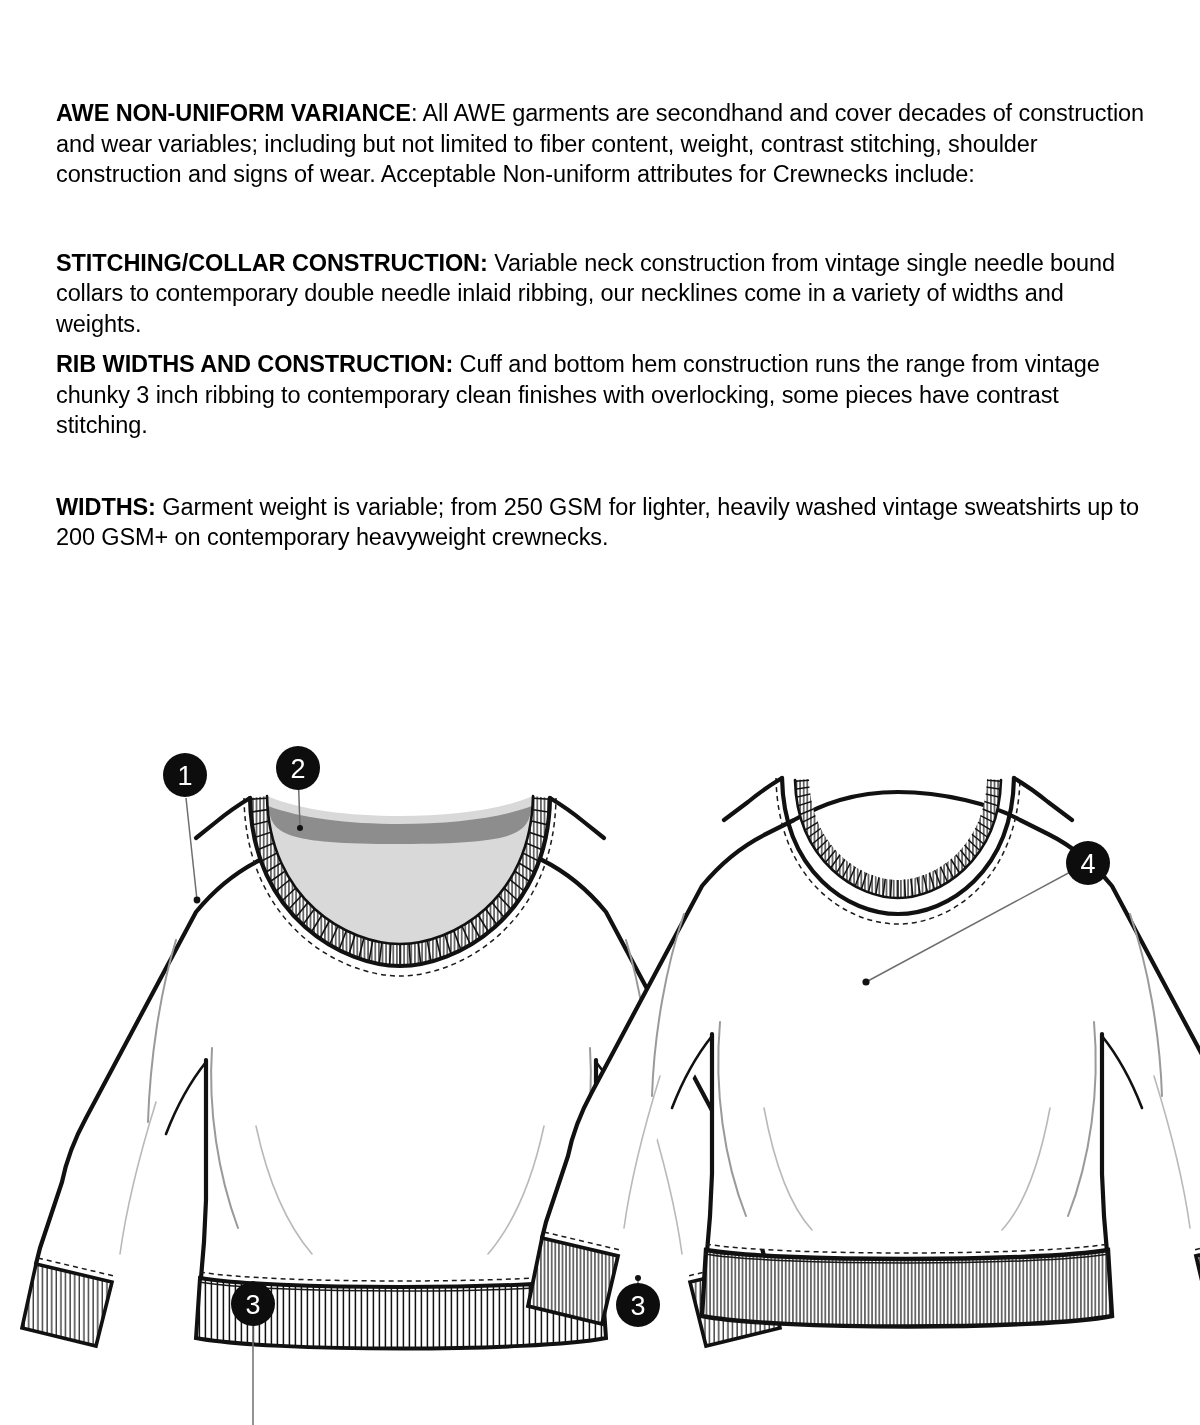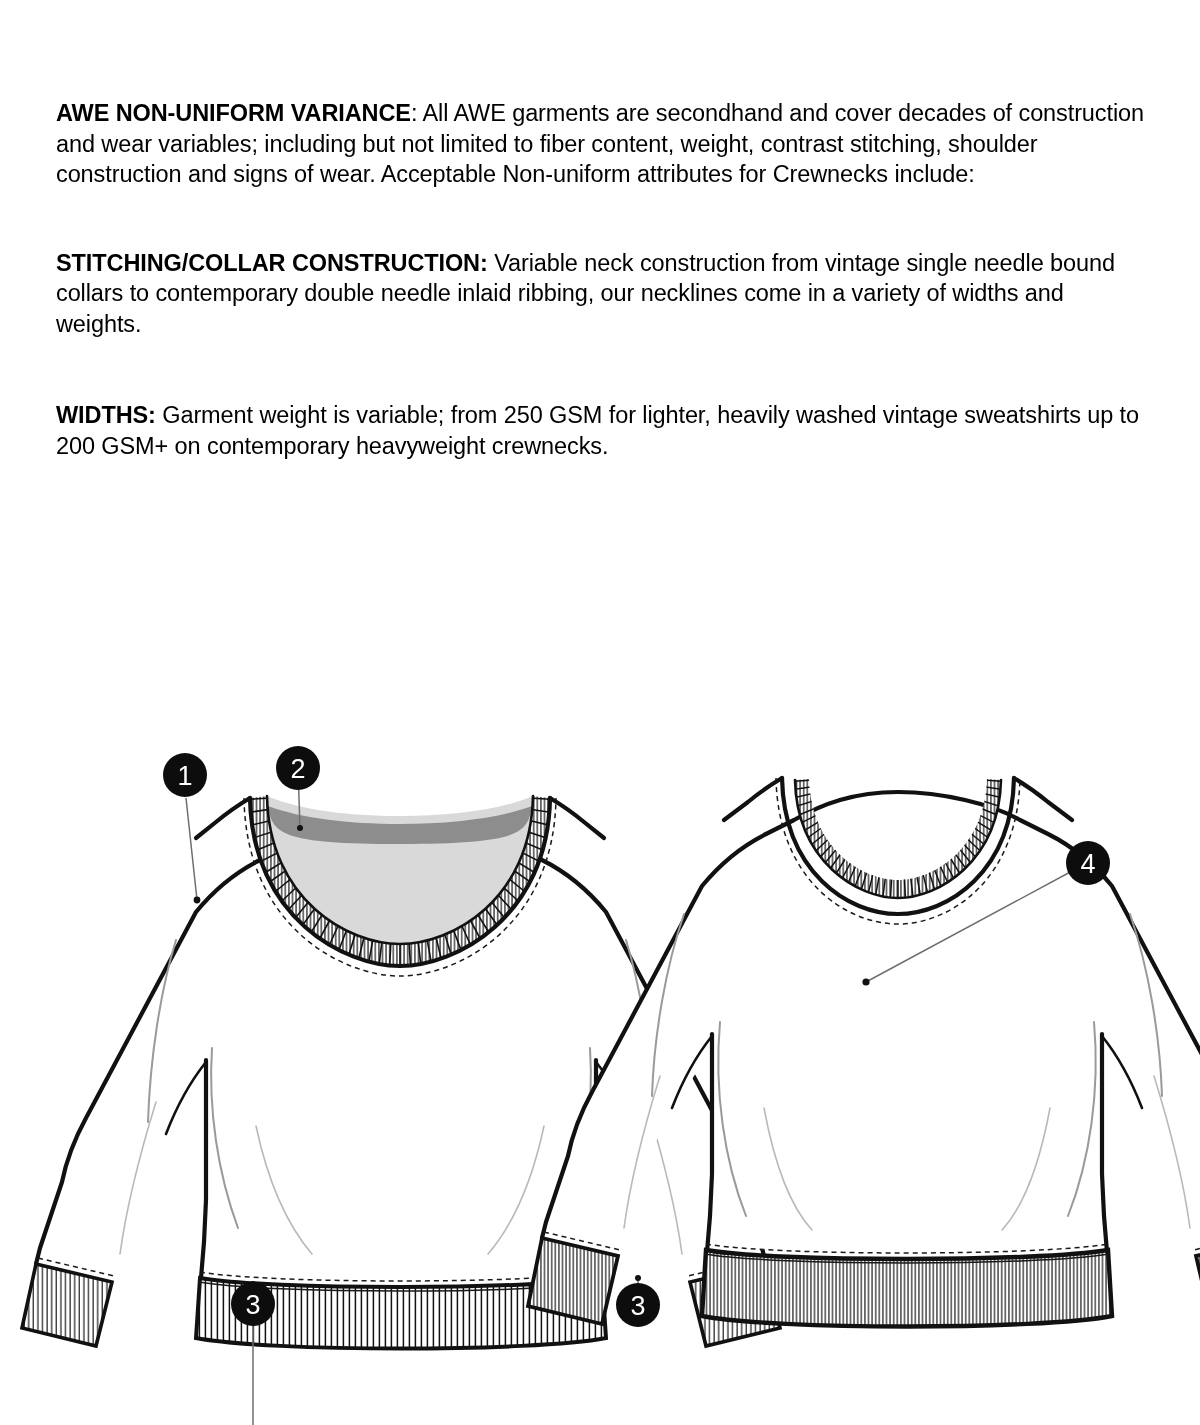--- a/index.html
+++ b/index.html
@@ -135,20 +135,23 @@
 
 
   <div class="gap-lg"></div>
 
   <p class="para">
     <span class="hd">STITCHING/COLLAR CONSTRUCTION:</span><span> </span><span>Variable neck construction from vintage single needle bound collars to contemporary double needle inlaid ribbing, our necklines come in a variety of widths and weights.</span>
   </p>
 
   <div class="gap-sm"></div>
 
+  <p class="para">
+    <span class="hd">RIB WIDTHS AND CONSTRUCTION:</span><span> </span><span>Cuff and bottom hem construction runs the range from vintage chunky 3 inch ribbing to contemporary clean finishes with overlocking, some pieces have contrast stitching.</span>
+  </p>
 
   <div class="gap-lg"></div>
 
 
   <div class="gap-md"></div>
 
   <p class="para">
     <span class="hd">WIDTHS:</span><span> </span><span>Garment weight is variable; from 250 GSM for lighter, heavily washed vintage sweatshirts up to 200 GSM+ on contemporary heavyweight crewnecks.</span>
   </p>
 

